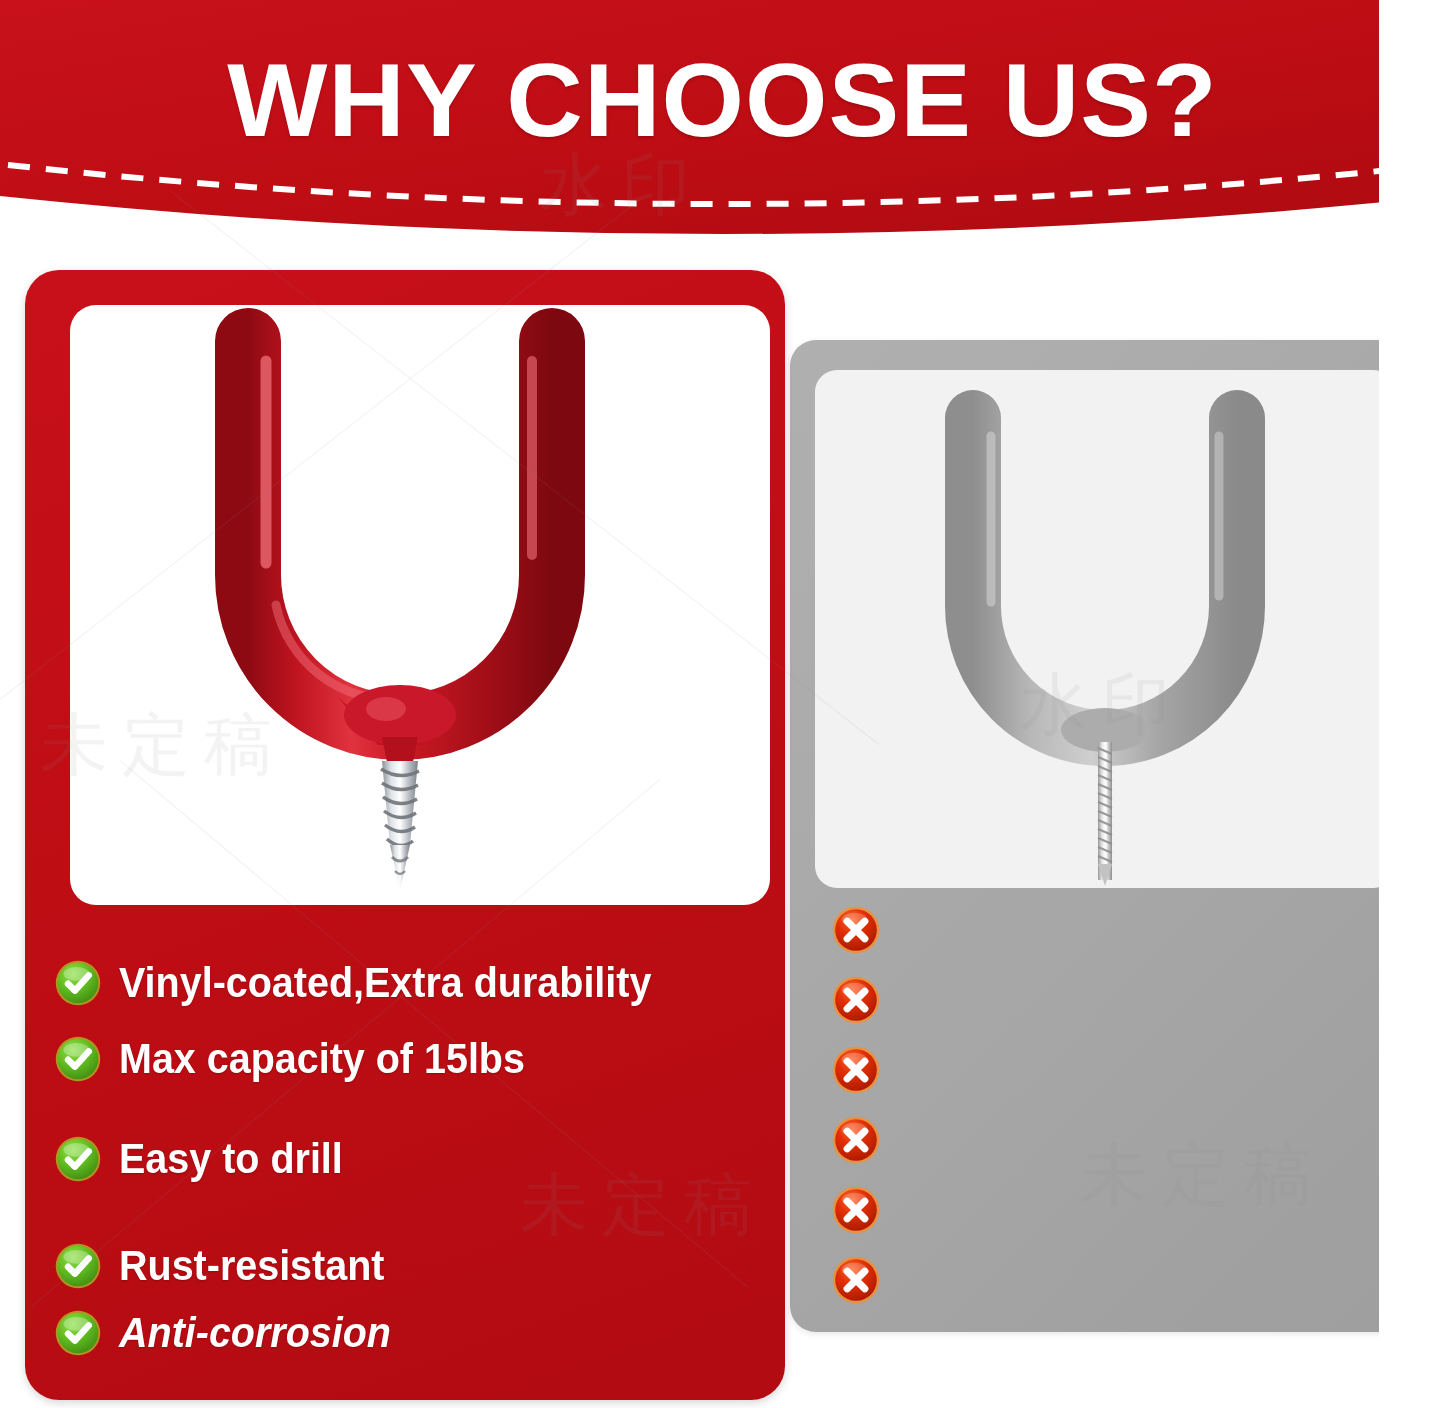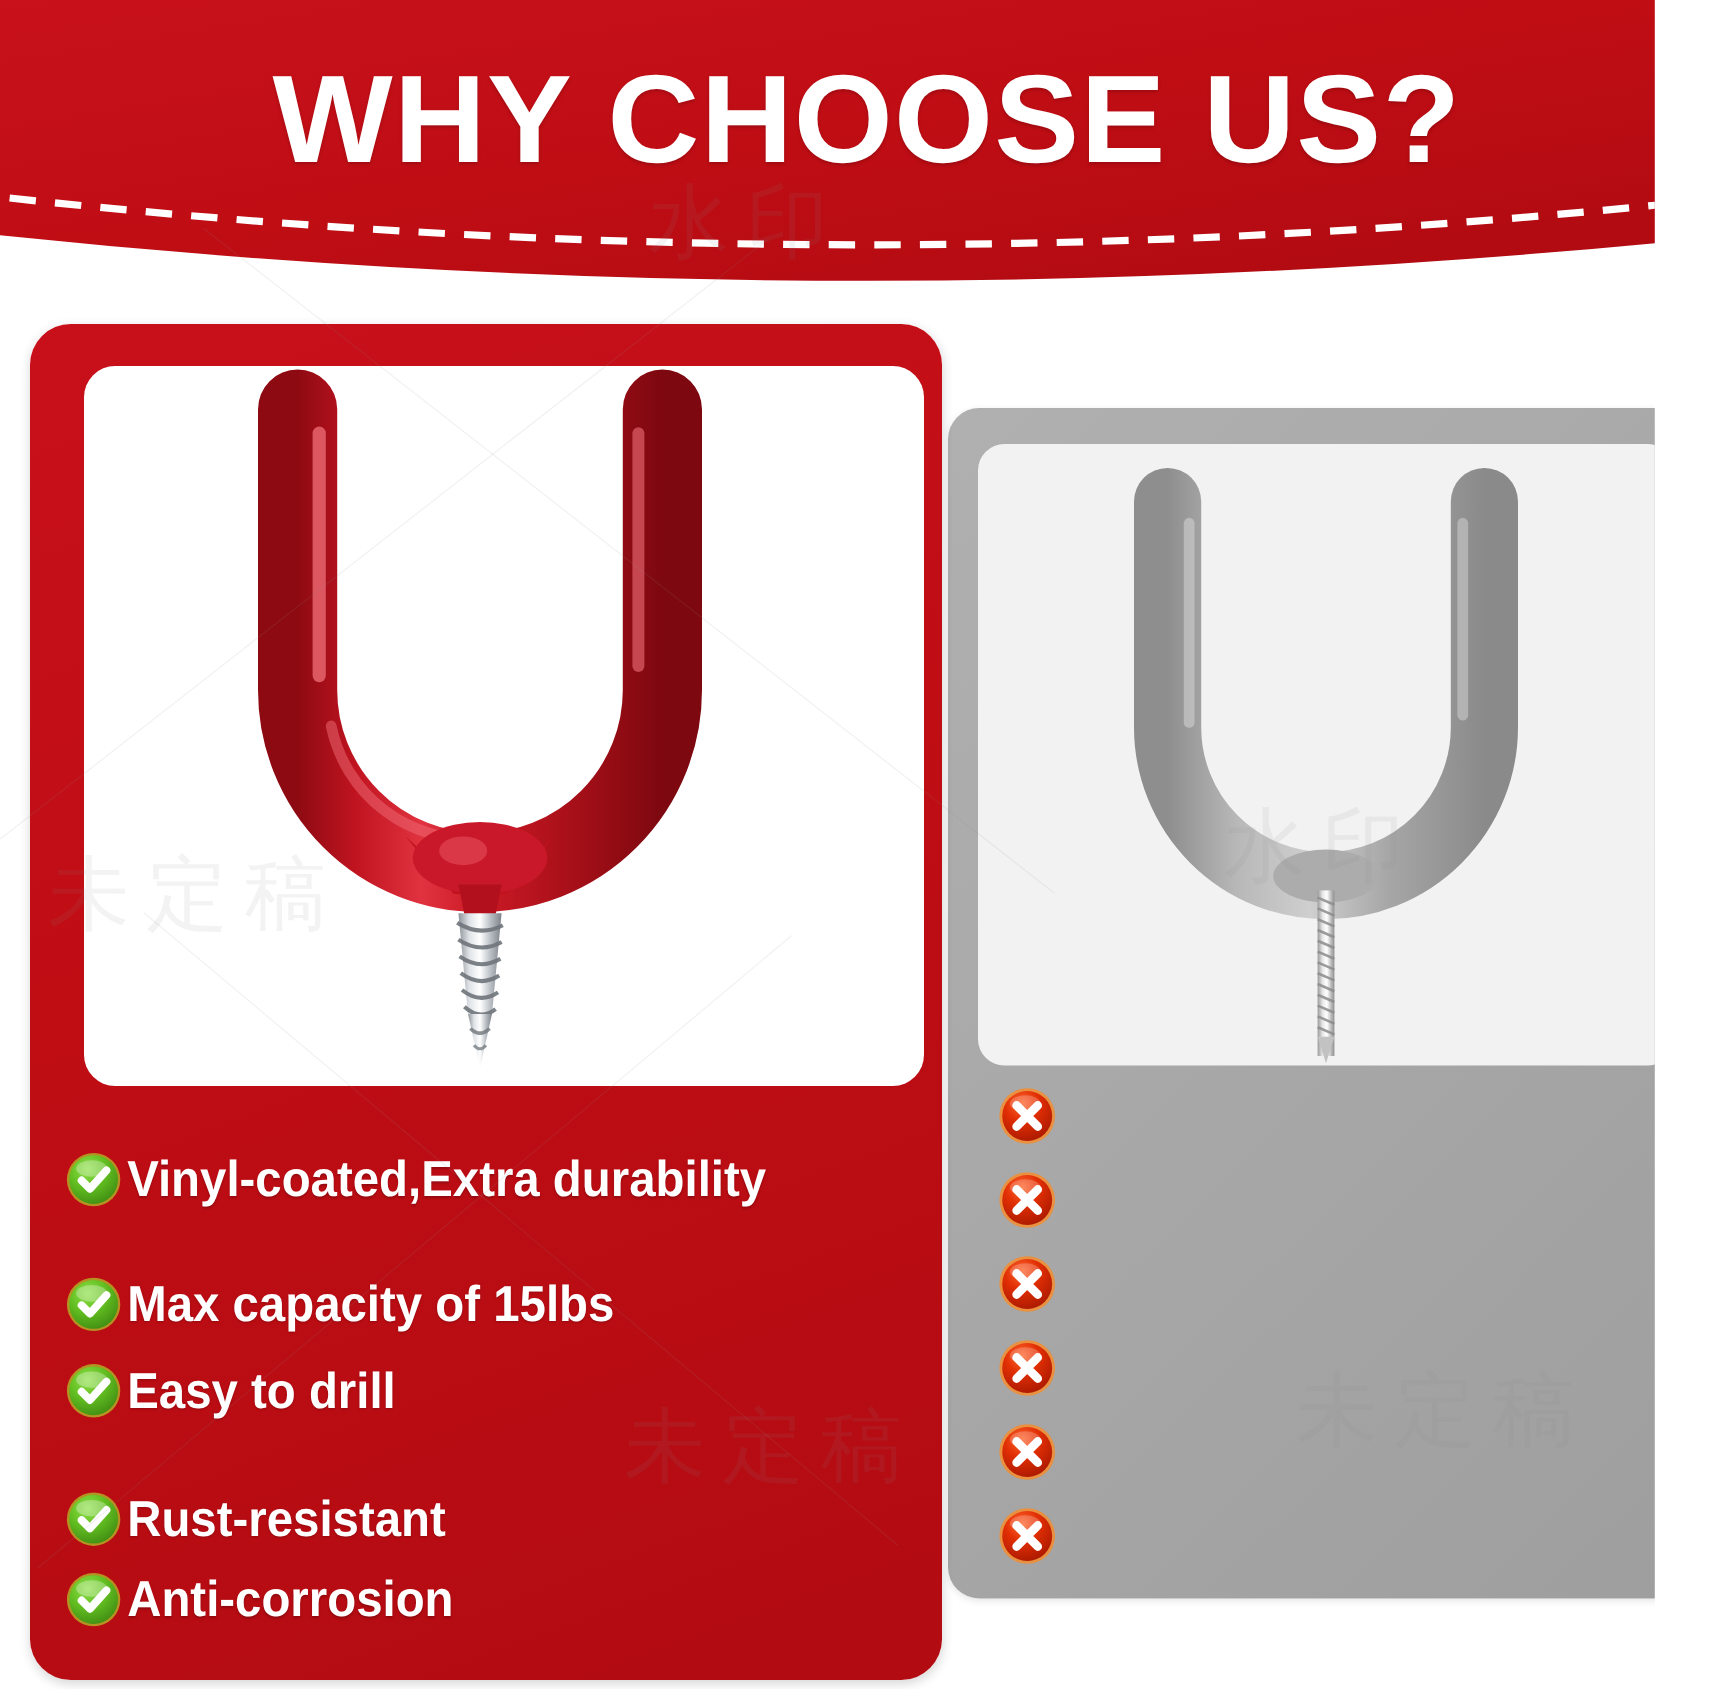--- a/index.html
+++ b/index.html
@@ -105,21 +105,21 @@
   .pro-list {
     position: absolute;
     left: 55px; top: 960px;
     width: 720px;
     z-index: 30;
   }
   .pro-item {
     position: absolute;
     display: flex;
     align-items: center;
-    gap: 5px;
+    gap: 18px;
     left: 0;
   }
   .pro-label {
     color: #ffffff;
     font-family: "Liberation Sans", sans-serif;
     font-weight: bold;
     font-size: 42px;
     line-height: 1;
     white-space: nowrap;
     transform: scaleX(0.94);
@@ -372,21 +372,21 @@
         <stop offset="100%" stop-color="#3f8c12"></stop>
       </radialGradient>
     </defs>
     <circle cx="30" cy="30" r="29" fill="#b59a24" opacity="0.95"></circle>
     <circle cx="30" cy="30" r="26.5" fill="url(#gcore)"></circle>
     <ellipse cx="28" cy="18" rx="17" ry="9" fill="#ffffff" opacity="0.3"></ellipse>
     <path d="M17,31 L26,40 L44,20" fill="none" stroke="#ffffff" stroke-width="8.5" stroke-linecap="round" stroke-linejoin="round"></path>
   </svg>
         <span class="pro-label">Vinyl-coated,Extra durability</span>
       </div>
-      <div class="pro-item" style="top: 104px;">
+      <div class="pro-item" style="top: 76px;">
         <svg class="badge" width="46" height="46" viewBox="0 0 60 60" xmlns="http://www.w3.org/2000/svg">
     <defs>
       <radialGradient id="gcore" cx="38%" cy="28%" r="78%">
         <stop offset="0%" stop-color="#8fe04a"></stop>
         <stop offset="48%" stop-color="#63bf21"></stop>
         <stop offset="100%" stop-color="#3f8c12"></stop>
       </radialGradient>
     </defs>
     <circle cx="30" cy="30" r="29" fill="#b59a24" opacity="0.95"></circle>
     <circle cx="30" cy="30" r="26.5" fill="url(#gcore)"></circle>
@@ -420,21 +420,21 @@
         <stop offset="100%" stop-color="#3f8c12"></stop>
       </radialGradient>
     </defs>
     <circle cx="30" cy="30" r="29" fill="#b59a24" opacity="0.95"></circle>
     <circle cx="30" cy="30" r="26.5" fill="url(#gcore)"></circle>
     <ellipse cx="28" cy="18" rx="17" ry="9" fill="#ffffff" opacity="0.3"></ellipse>
     <path d="M17,31 L26,40 L44,20" fill="none" stroke="#ffffff" stroke-width="8.5" stroke-linecap="round" stroke-linejoin="round"></path>
   </svg>
         <span class="pro-label">Rust-resistant</span>
       </div>
-      <div class="pro-item" style="top: 350px;">
+      <div class="pro-item" style="top: 350px; font-style: italic;">
         <svg class="badge" width="46" height="46" viewBox="0 0 60 60" xmlns="http://www.w3.org/2000/svg">
     <defs>
       <radialGradient id="gcore" cx="38%" cy="28%" r="78%">
         <stop offset="0%" stop-color="#8fe04a"></stop>
         <stop offset="48%" stop-color="#63bf21"></stop>
         <stop offset="100%" stop-color="#3f8c12"></stop>
       </radialGradient>
     </defs>
     <circle cx="30" cy="30" r="29" fill="#b59a24" opacity="0.95"></circle>
     <circle cx="30" cy="30" r="26.5" fill="url(#gcore)"></circle>

